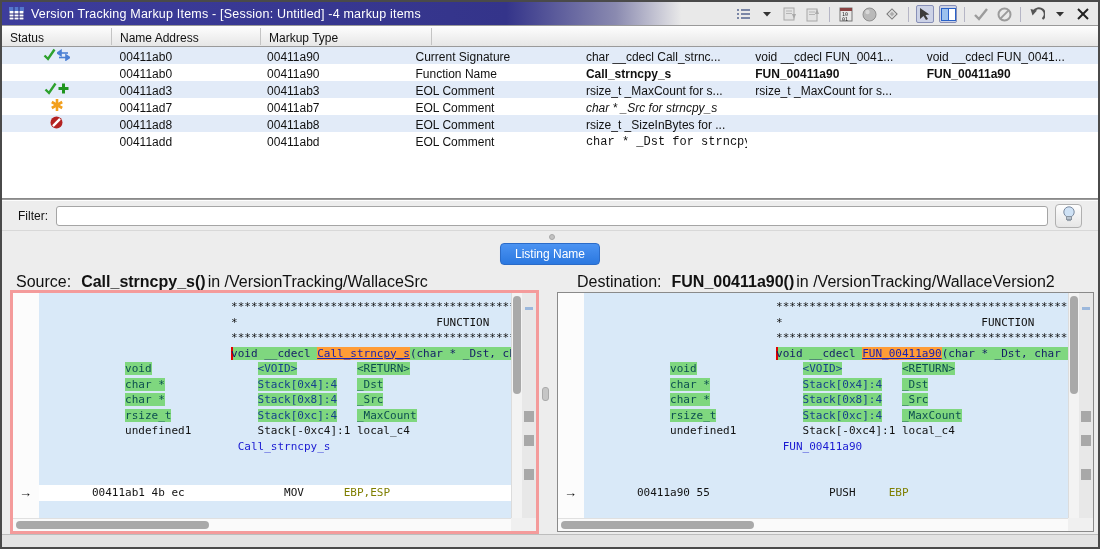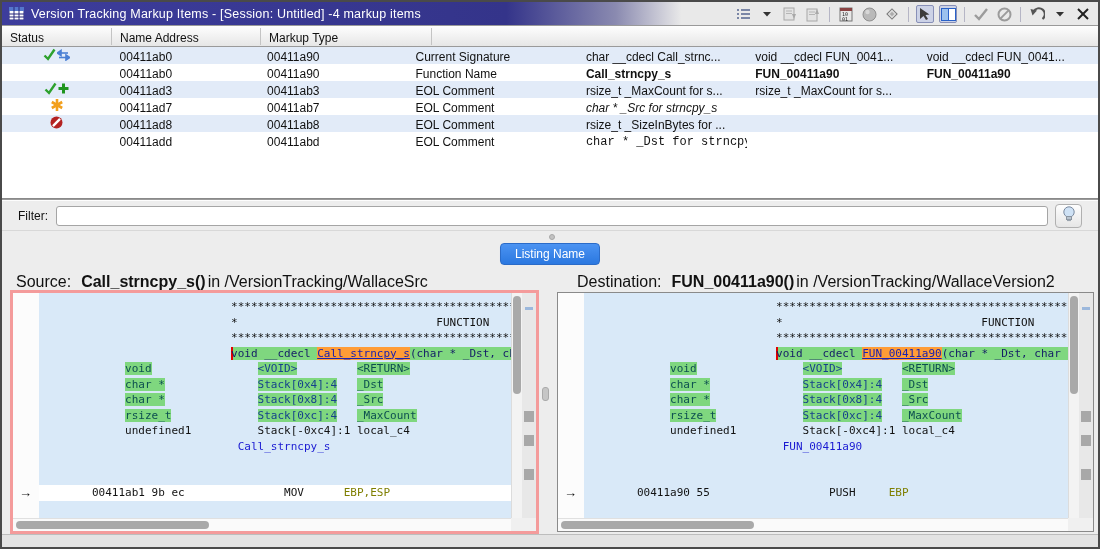--- a/index.html
+++ b/index.html
@@ -340,21 +340,21 @@
             <div class="line"><span class="c-pl">                             ************************************************************</span></div>
             <div class="line"><span class="c-pl">                             </span><span class="c-kw hl-g cur">void __cdecl </span><span class="c-fn hl-o">Call_strncpy_s</span><span class="c-kw hl-g">(char * _Dst, char * _Src, rsize_t _MaxCount)</span></div>
             <div class="line"><span class="c-pl">             </span><span class="c-ty hl-g">void</span><span class="c-pl">                </span><span class="c-st hl-g">&lt;VOID&gt;</span><span class="c-pl">         </span><span class="c-nm hl-g">&lt;RETURN&gt;</span></div>
             <div class="line"><span class="c-pl">             </span><span class="c-ty hl-g">char *</span><span class="c-pl">              </span><span class="c-st hl-g">Stack[0x4]:4</span><span class="c-pl">   </span><span class="c-nm hl-g">_Dst</span></div>
             <div class="line"><span class="c-pl">             </span><span class="c-ty hl-g">char *</span><span class="c-pl">              </span><span class="c-st hl-g">Stack[0x8]:4</span><span class="c-pl">   </span><span class="c-nm hl-g">_Src</span></div>
             <div class="line"><span class="c-pl">             </span><span class="c-ty hl-g">rsize_t</span><span class="c-pl">             </span><span class="c-st hl-g">Stack[0xc]:4</span><span class="c-pl">   </span><span class="c-nm hl-g">_MaxCount</span></div>
             <div class="line"><span class="c-pl">             undefined1          Stack[-0xc4]:1 local_c4</span></div>
             <div class="line"><span class="c-pl">                              </span><span class="c-lb">Call_strncpy_s</span></div>
             <div class="line"></div>
             <div class="line"></div>
-            <div class="line white"><span class="c-pl">        00411ab1 9b ec               MOV      </span><span class="c-rg">EBP,ESP</span></div>
+            <div class="line white"><span class="c-pl">        00411ab1 4b ec               MOV      </span><span class="c-rg">EBP,ESP</span></div>
           </div>
           <div class="vscroll">
             <div class="vthumb" style="top: 3px; height: 98px;"></div>
           </div>
           <div class="markers">
             <div class="mk-view"></div>
             <div class="mk-sq" style="top: 118px;"></div>
             <div class="mk-sq" style="top: 142px;"></div>
             <div class="mk-sq" style="top: 176px;"></div>
           </div>

